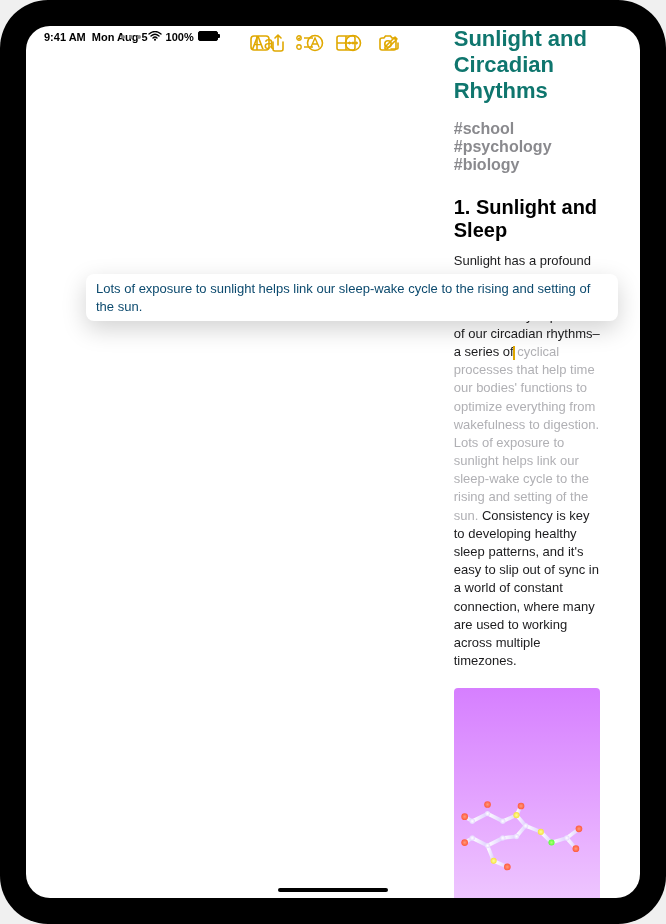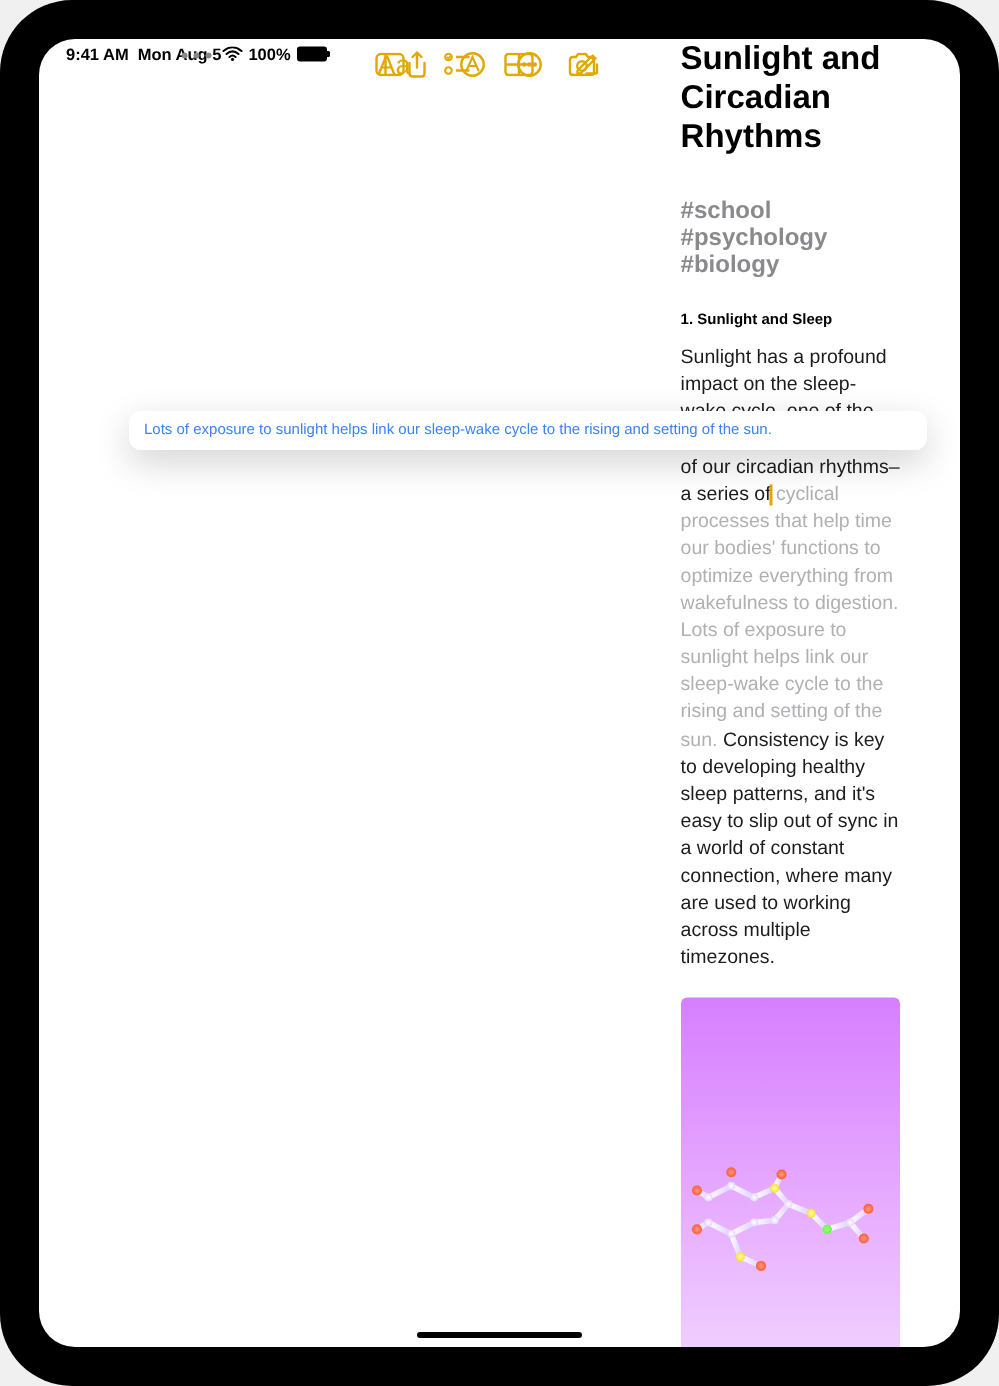--- a/index.html
+++ b/index.html
@@ -86,31 +86,31 @@
   
   .content {
     flex:1;
     padding: 0 40px;
     overflow:hidden;
     position:relative;
   }
   .title {
     font-size:22px;
     font-weight:700;
-    color:#000000;
-    margin-bottom: 28px;
+    color:#0f766e;
+    margin-bottom: 16px;
   }
   .tags {
     font-size:16px;
     font-weight:700;
     color:#8a8a8e;
     margin-bottom: 22px;
   }
   .heading {
-    font-size:10px;
+    font-size:20px;
     font-weight:700;
     color:#000;
     margin-bottom: 10px;
   }
   .body-text {
     font-size:13px;
     line-height:1.4;
     color:#1c1c1e;
     position:relative;
   }
@@ -128,23 +128,23 @@
   
   .drag-bubble {
     position:absolute;
     left: 60px;
     top: 248px;
     right: 22px;
     background:#fff;
     border-radius:8px;
     padding:6px 10px;
     box-shadow: 0 8px 24px rgba(0,0,0,0.18);
-    font-size:10px;
+    font-size:13px;
     line-height:1.35;
-    color:#3b82f6;
+    color:#0c4a6e;
     z-index:5;
   }
   
   
   .molecule-img {
     margin-top: 18px;
     width: 100%;
     height: 300px;
     border-radius:4px;
     background: linear-gradient(180deg, #d67fff 0%, #e8b0ff 50%, #f6e5ff 100%);

